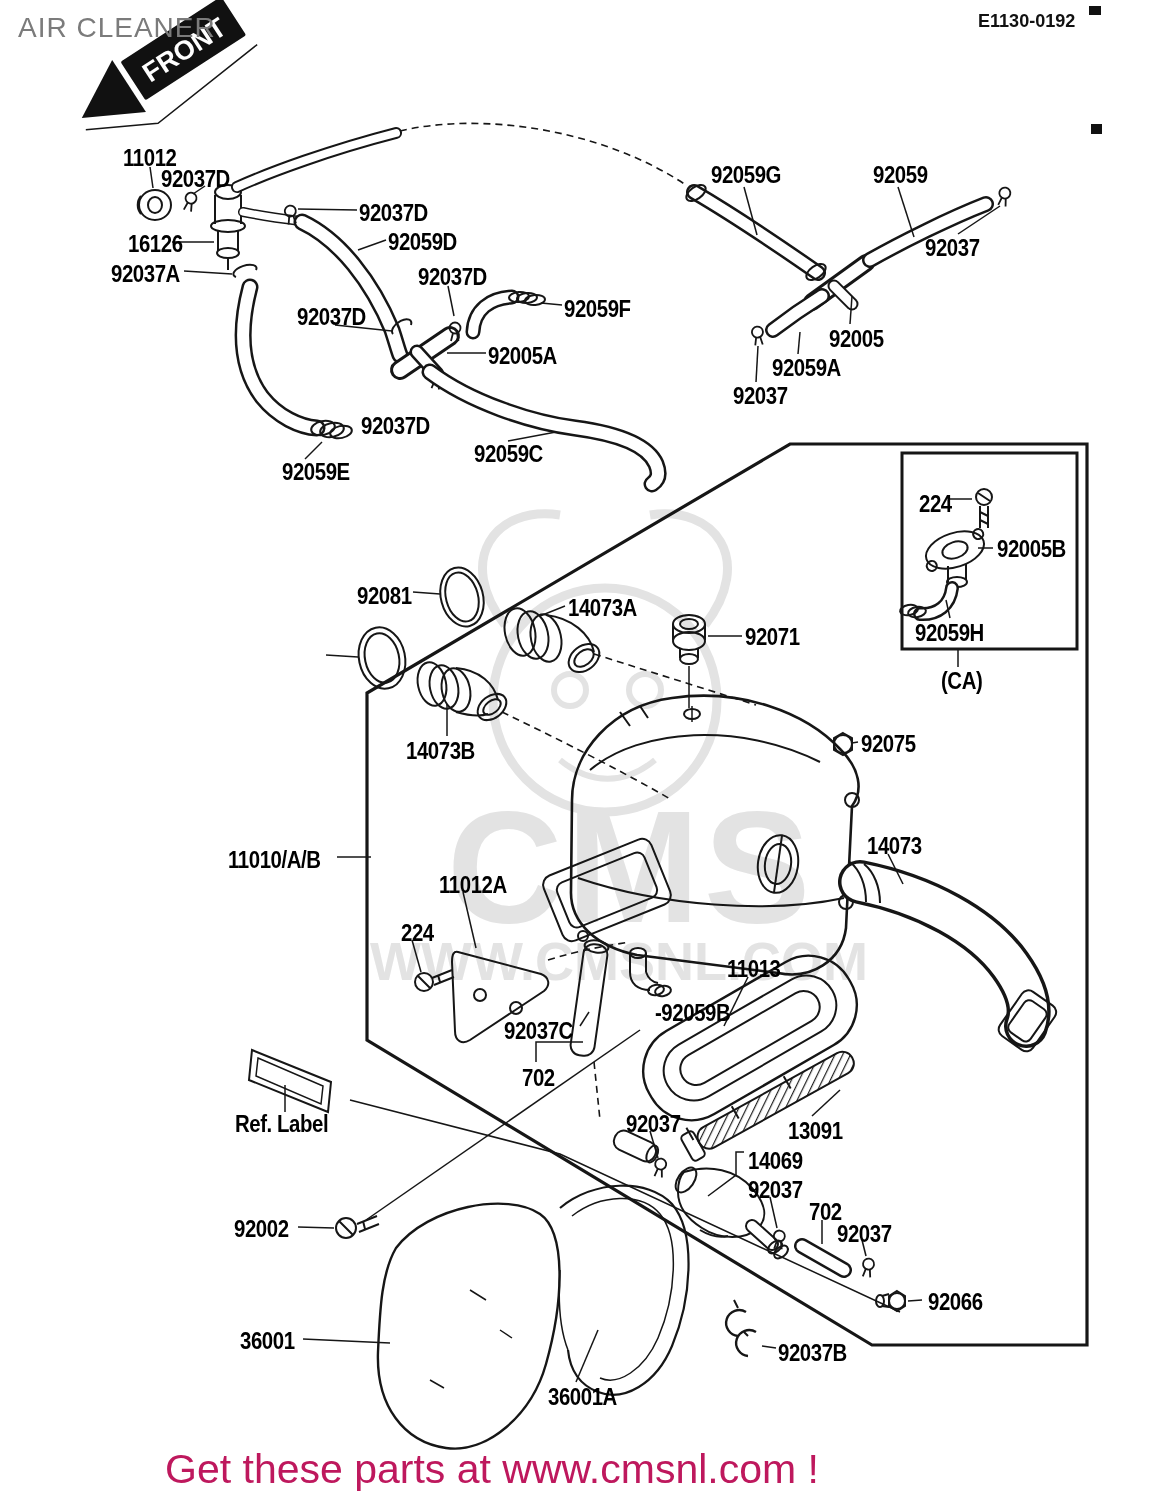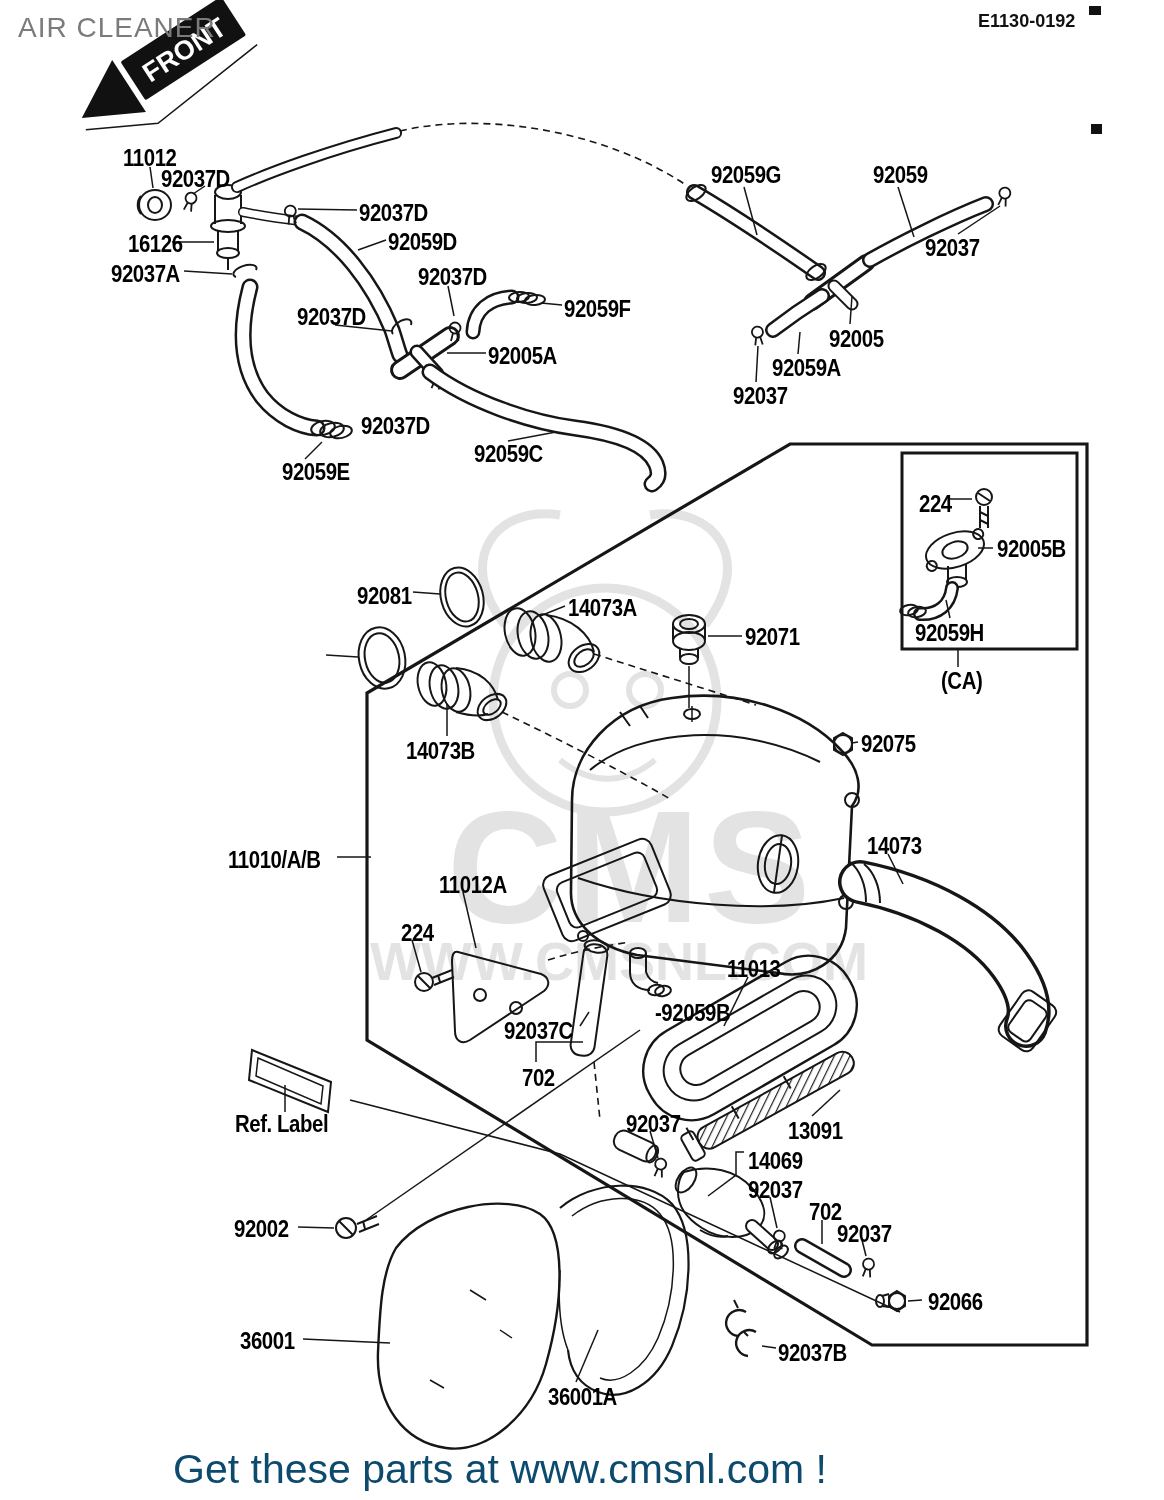--- a/index.html
+++ b/index.html
@@ -6,21 +6,21 @@
   .stage{position:relative;width:1164px;height:1500px;background:#fff;overflow:hidden;
          font-family:"Liberation Sans",sans-serif;}
   .art{position:absolute;left:0;top:0;width:1164px;height:1500px;}
   .page-title{position:absolute;left:18px;top:12px;font:400 28px "Liberation Sans",sans-serif;
               color:#7b7b7b;letter-spacing:1px;white-space:nowrap;}
   .diagram-code{position:absolute;left:978px;top:10px;font:700 19px "Liberation Sans",sans-serif;
               color:#111;transform:scaleX(.95);transform-origin:0 0;white-space:nowrap;}
   .part-label{position:absolute;font:700 24px/1.05 "Liberation Sans",sans-serif;color:#000;
               letter-spacing:-.5px;transform:scaleX(.85);transform-origin:0 0;white-space:nowrap;}
   .footer-cta{position:absolute;left:0;top:1446px;width:984px;text-align:center;
-              font:400 41px "Liberation Sans",sans-serif;color:#0c4a6e;white-space:nowrap;margin-left:8px;}
+              font:400 41px "Liberation Sans",sans-serif;color:#be185d;white-space:nowrap;}
   svg text.wm-logo{font:700 160px "Liberation Sans",sans-serif;letter-spacing:4px;}
   svg text.wm-url{font:700 54px "Liberation Sans",sans-serif;}
   svg text.front-txt{font:700 27px "Liberation Sans",sans-serif;}
   .ln{stroke:#161616;stroke-width:2;fill:none;}
   .thin{stroke:#161616;stroke-width:1.5;fill:none;}
   .dash{stroke:#161616;stroke-width:1.6;fill:none;stroke-dasharray:7 5;}
   .to{fill:none;stroke:#161616;stroke-linecap:round;}
   .ti{fill:none;stroke:#ffffff;stroke-linecap:round;}
 </style>
 </head>

